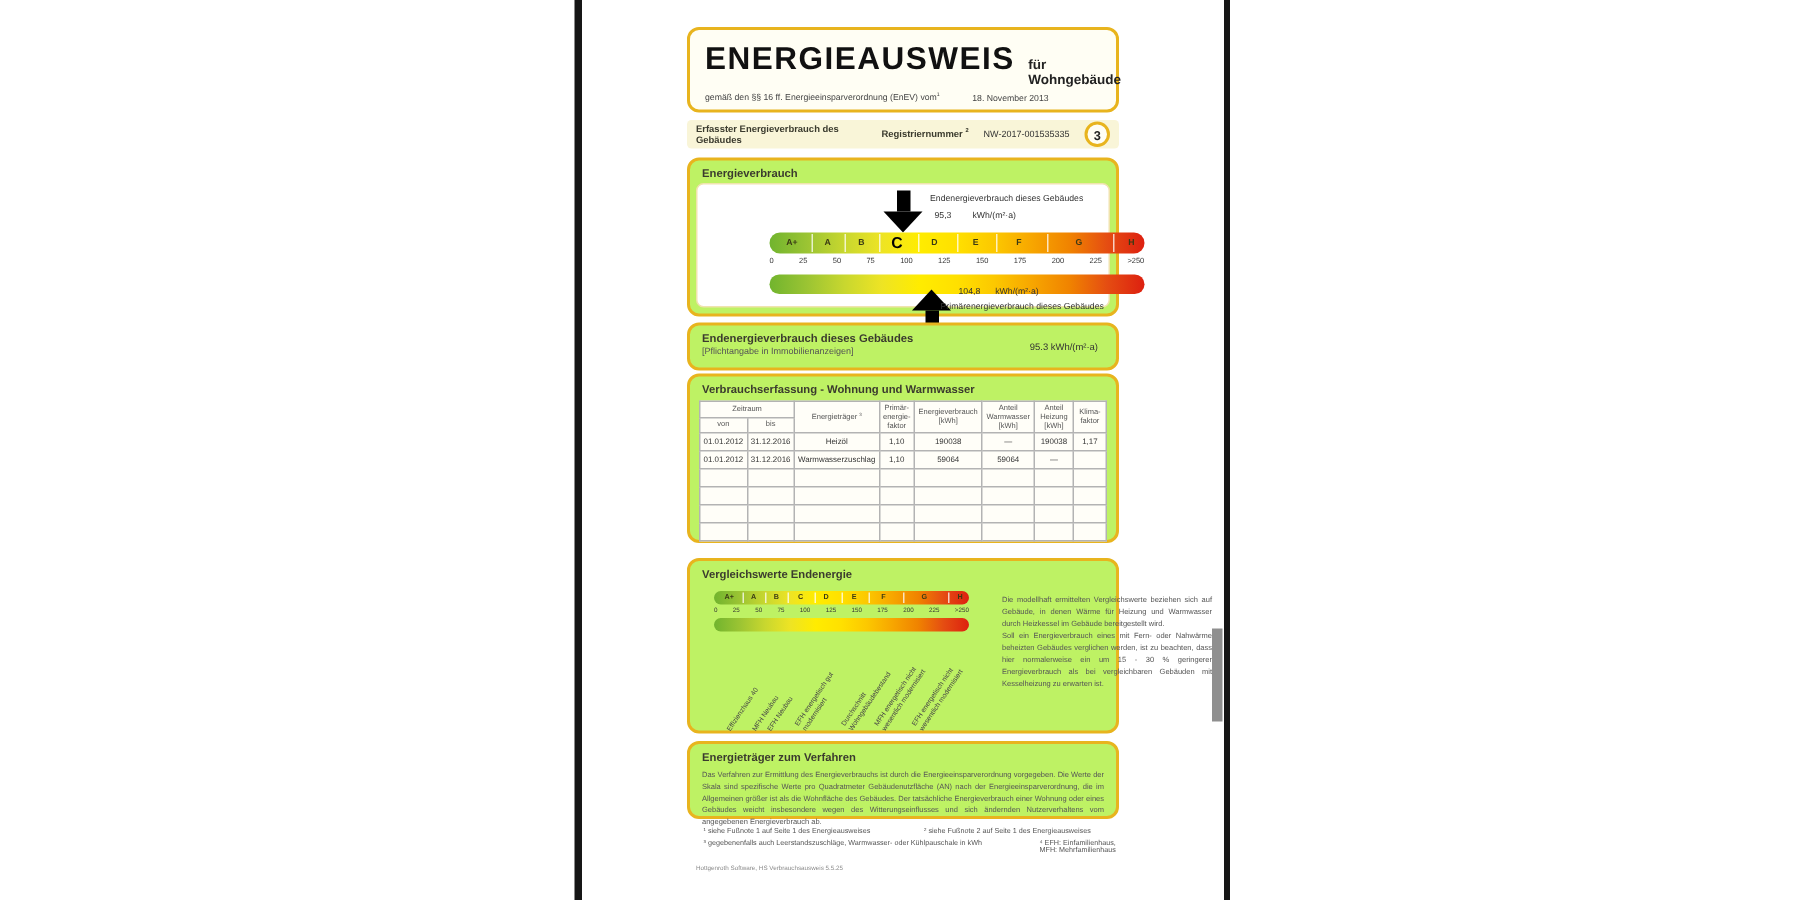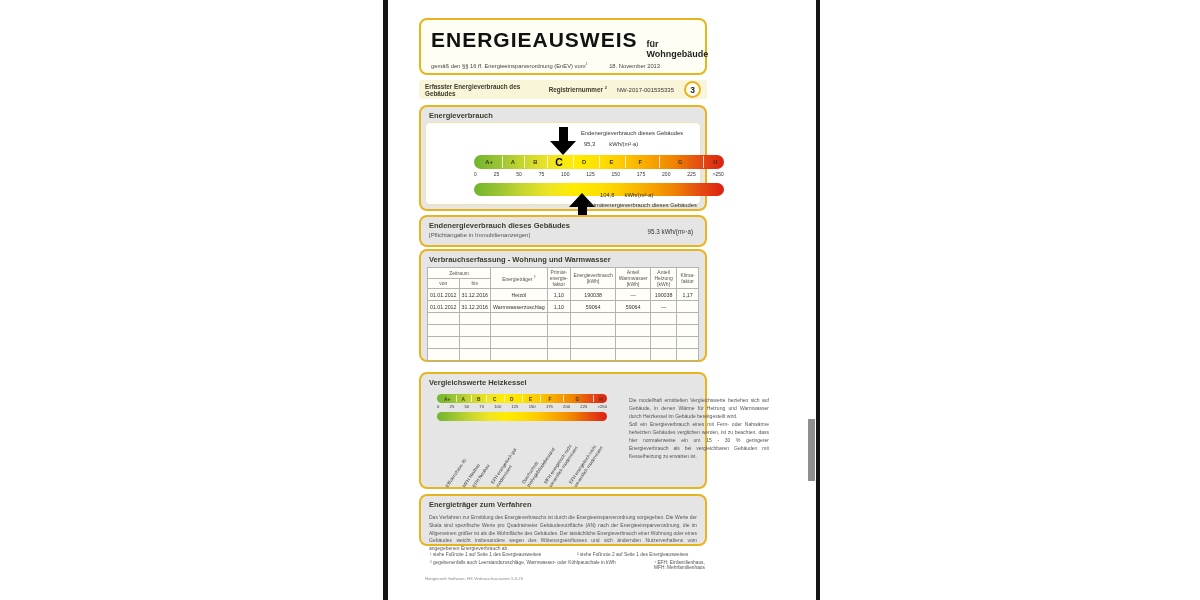--- a/index.html
+++ b/index.html
@@ -7,25 +7,25 @@
   body {
     width:1200px; height:600px; background:#ffffff; position:relative; overflow:hidden;
     font-family:"Liberation Sans", sans-serif; color:#333;
   }
   .stage { position:absolute; inset:0; }
   .vbar { position:absolute; top:0; height:600px; background:#161616; }
   .vbar.left  { left:383px; width:5px; }
   .vbar.right { left:816px; width:4px; }
   .scroll-thumb { position:absolute; left:808px; top:419px; width:7px; height:62px; background:#8f8f8f; }
 
-  .page { position:absolute; left:419px; top:0; width:288px; height:600px; background:#fff; }
+  .page { position:absolute; left:458px; top:0; width:288px; height:600px; background:#fff; }
 
   .box {
     position:absolute; left:0; right:0;
-    border:2px solid #e8b41e; border-radius:8px; background:#e5e5e5;
+    border:2px solid #e8b41e; border-radius:8px; background:#bef264;
   }
   .sec-title { position:absolute; left:8px; top:4px; font-size:7.5px; font-weight:bold; color:#3b3b2e; }
 
   
   .title-box { top:18px; height:57px; background:#fffef4; padding:9px 10px 0 10px; }
   .title-row { display:flex; align-items:baseline; }
   .main-title { font-size:21px; font-weight:bold; letter-spacing:1px; color:#111; line-height:1; }
   .title-suffix { font-size:9px; font-weight:bold; color:#222; margin-left:9px; }
   .subtitle-row { margin-top:3px; font-size:5.8px; color:#444; }
   .sup { vertical-align:super; font-size:60%; }
@@ -297,21 +297,21 @@
             <td></td>
               <td></td>
             <td></td>
               <td></td>
           </tr>
           </tbody>
       </table>
     </div>
 
     <div class="box vg-box">
-      <div class="sec-title">Vergleichswerte Heizkessel</div>
+      <div class="sec-title">Vergleichswerte Endenergie</div>
 
       <div class="scale-mini">
         <div class="band band1">
           <span class="divs"><i></i><i></i><i></i><i></i><i></i><i></i><i></i><i></i></span>
           <span class="letters"><span>A+</span><span>A</span><span>B</span><span>C</span><span>D</span><span>E</span><span>F</span><span>G</span><span>H</span></span>
         </div>
         <div class="ticks">
             <span>0</span>
             <span>25</span>
             <span>50</span>

